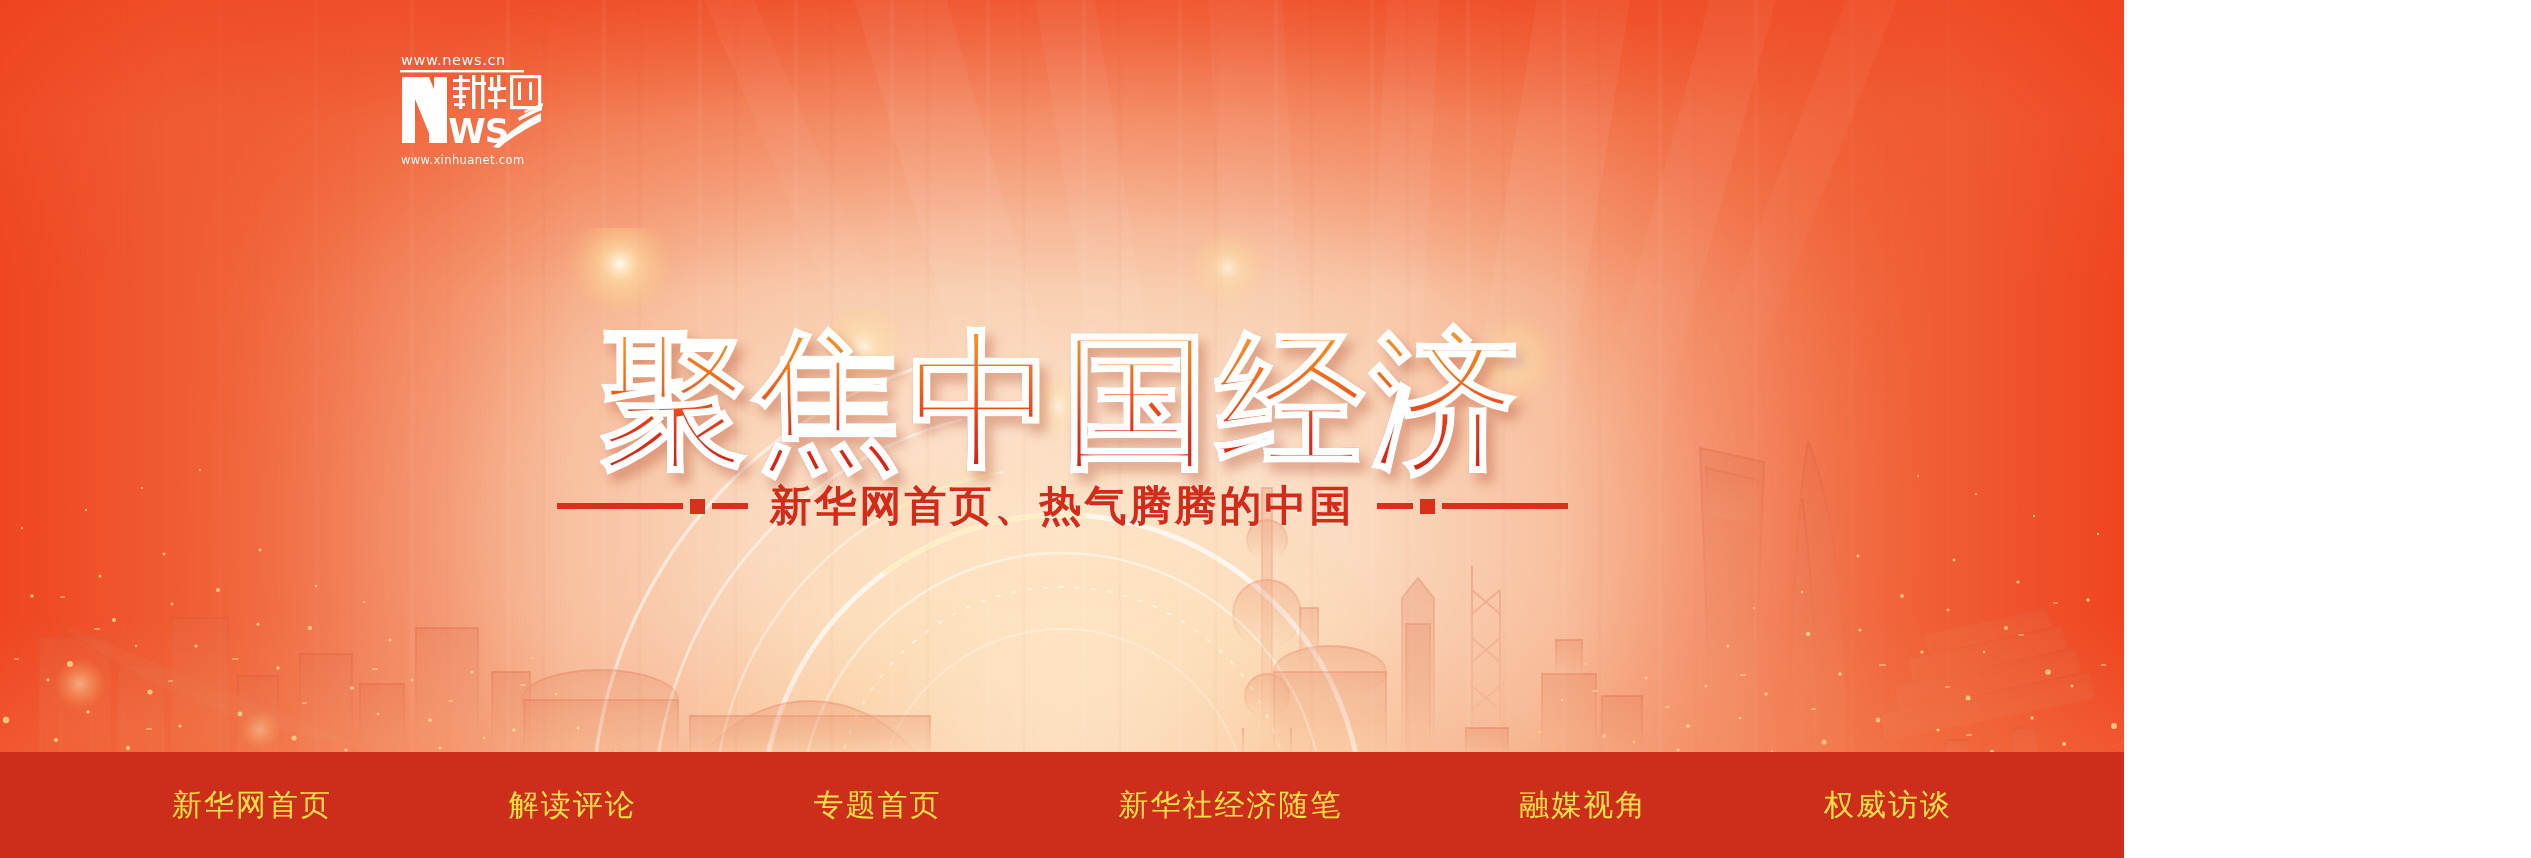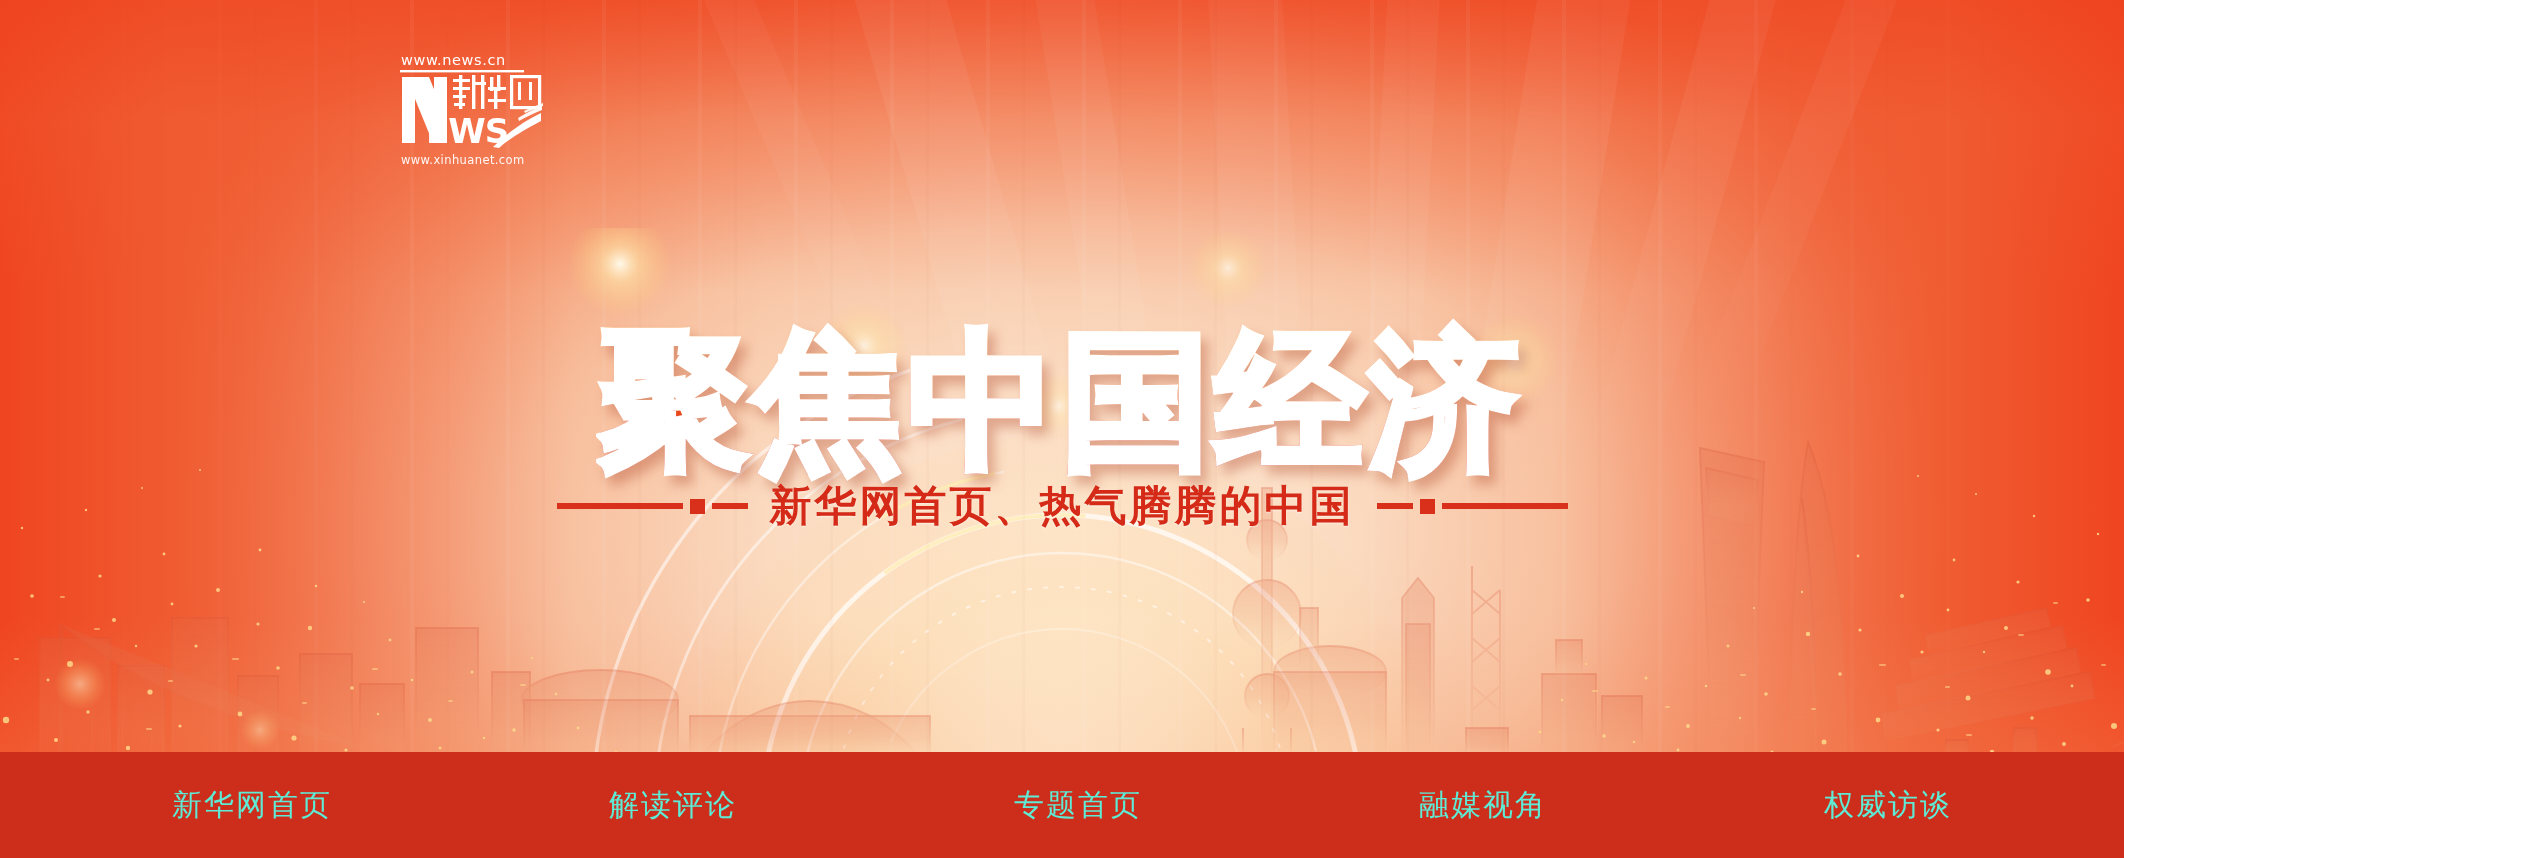--- a/index.html
+++ b/index.html
@@ -145,21 +145,21 @@
   .title-block {
     position: absolute;
     left: 0; right: 0;
     top: 228px;
     text-align: center;
   }
   .main-title {
     display: inline-block;
     font-family: "DejaVu Sans", "Liberation Sans", sans-serif;
     font-size: 148px;
-    font-weight: bold;
+    font-weight: normal;
     letter-spacing: 6px;
     line-height: 1.0;
     background: linear-gradient(180deg,
       #f79a2e 0%,
       #f4801f 20%,
       #ef5a1c 46%,
       #e02d16 74%,
       #d42112 100%);
     -webkit-background-clip: text;
     background-clip: text;
@@ -218,21 +218,21 @@
   }
   .nav-inner {
     display: flex;
     align-items: center;
     justify-content: space-between;
     width: 1800px;
   }
   .nav-item {
     font-family: "DejaVu Sans", "Liberation Sans", sans-serif;
     font-size: 30px;
-    color: #5eead4;
+    color: #fde047;
     letter-spacing: 2px;
     white-space: nowrap;
     cursor: pointer;
     padding: 8px 10px;
   }
 </style>
 </head>
 <body>
 
 <div class="banner">
@@ -575,18 +575,19 @@
       <span class="dot"></span>
       <span class="dash"></span>
     </span>
   </div>
 
   <nav class="navbar">
     <div class="nav-inner">
       <a class="nav-item">新华网首页</a>
       <a class="nav-item">解读评论</a>
       <a class="nav-item">专题首页</a>
+      <a class="nav-item">新华社经济随笔</a>
       <a class="nav-item">融媒视角</a>
       <a class="nav-item">权威访谈</a>
     </div>
   </nav>
 
 </div>
 
 </body></html>

